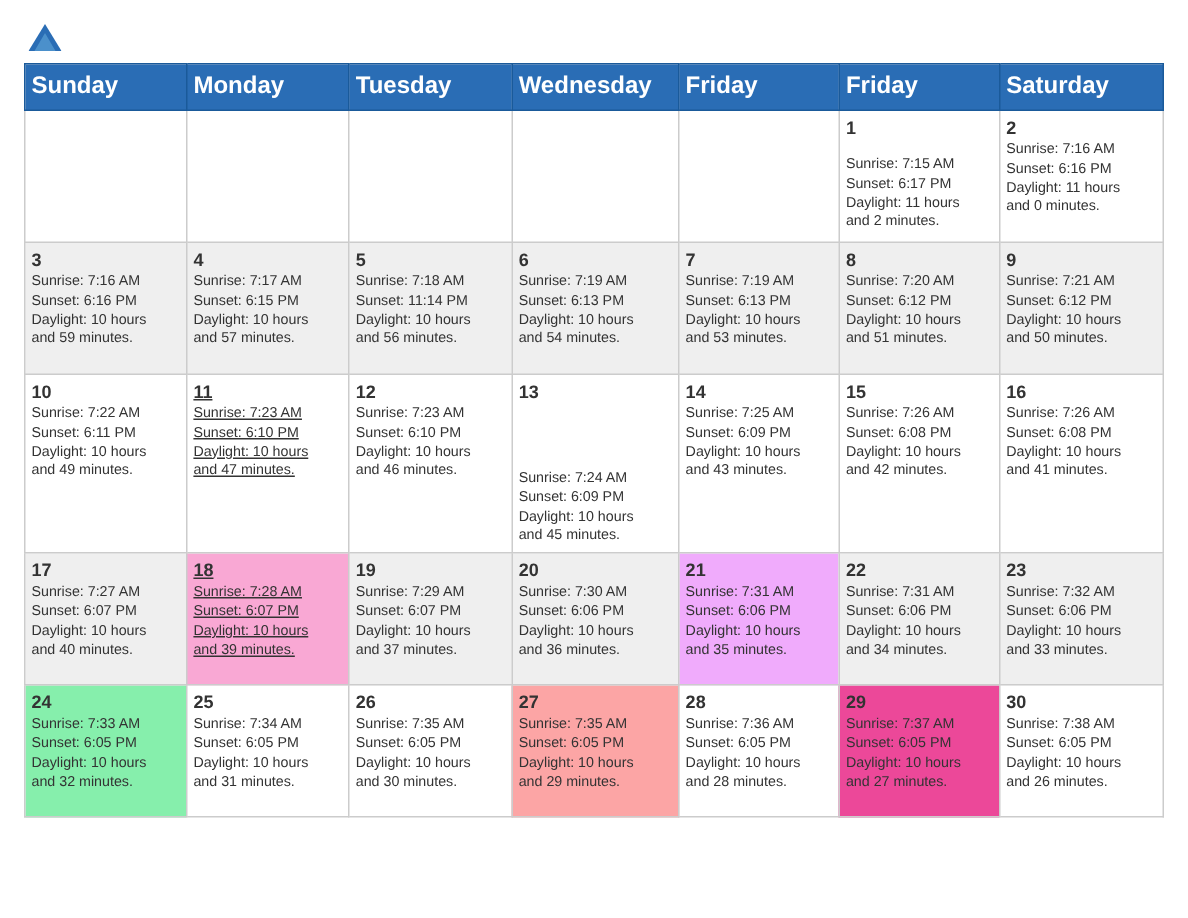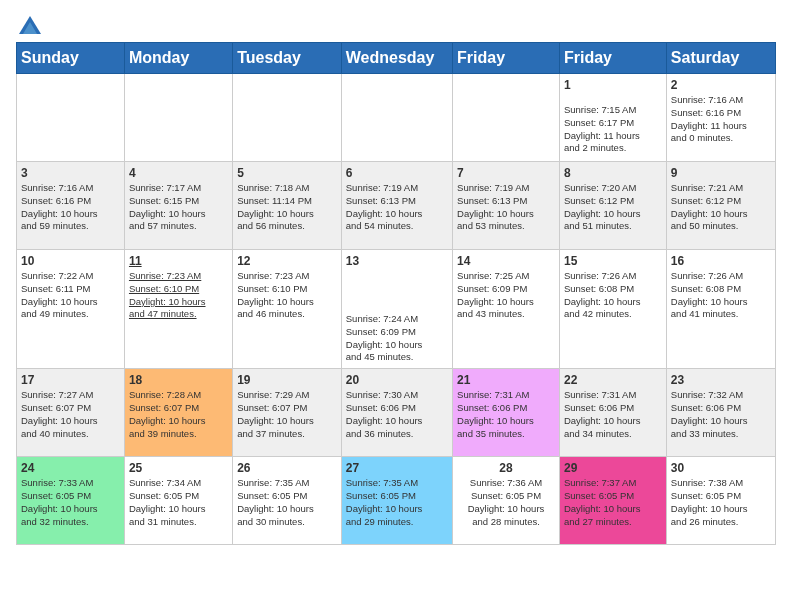--- a/index.html
+++ b/index.html
@@ -247,21 +247,21 @@
         </td>
       </tr>
       <tr>
         <td style="background: rgb(239, 239, 239);">
           <span class="day-number">17</span>
           <div class="day-info" style="white-space: pre-line;">Sunrise: 7:27 AM
 Sunset: 6:07 PM
 Daylight: 10 hours
 and 40 minutes.</div>
         </td>
-        <td style="background: #fdba74;">
+        <td style="background: #f9a8d4; text-decoration: underline;">
           <span class="day-number">18</span>
           <div class="day-info" style="white-space: pre-line;">Sunrise: 7:28 AM
 Sunset: 6:07 PM
 Daylight: 10 hours
 and 39 minutes.</div>
         </td>
         <td style="background: rgb(239, 239, 239);">
           <span class="day-number">19</span>
           <div class="day-info" style="white-space: pre-line;">Sunrise: 7:29 AM
 Sunset: 6:07 PM
@@ -312,28 +312,28 @@
 Daylight: 10 hours
 and 31 minutes.</div>
         </td>
         <td style="background: rgb(255, 255, 255);">
           <span class="day-number">26</span>
           <div class="day-info" style="white-space: pre-line;">Sunrise: 7:35 AM
 Sunset: 6:05 PM
 Daylight: 10 hours
 and 30 minutes.</div>
         </td>
-        <td style="background: #7dd3fc;">
+        <td style="background: #fca5a5;">
           <span class="day-number">27</span>
           <div class="day-info" style="white-space: pre-line;">Sunrise: 7:35 AM
 Sunset: 6:05 PM
 Daylight: 10 hours
 and 29 minutes.</div>
         </td>
-        <td style="background: rgb(255, 255, 255); text-align: center;">
+        <td style="background: rgb(255, 255, 255);">
           <span class="day-number">28</span>
           <div class="day-info" style="white-space: pre-line;">Sunrise: 7:36 AM
 Sunset: 6:05 PM
 Daylight: 10 hours
 and 28 minutes.</div>
         </td>
         <td style="background: #ec4899;">
           <span class="day-number">29</span>
           <div class="day-info" style="white-space: pre-line;">Sunrise: 7:37 AM
 Sunset: 6:05 PM

